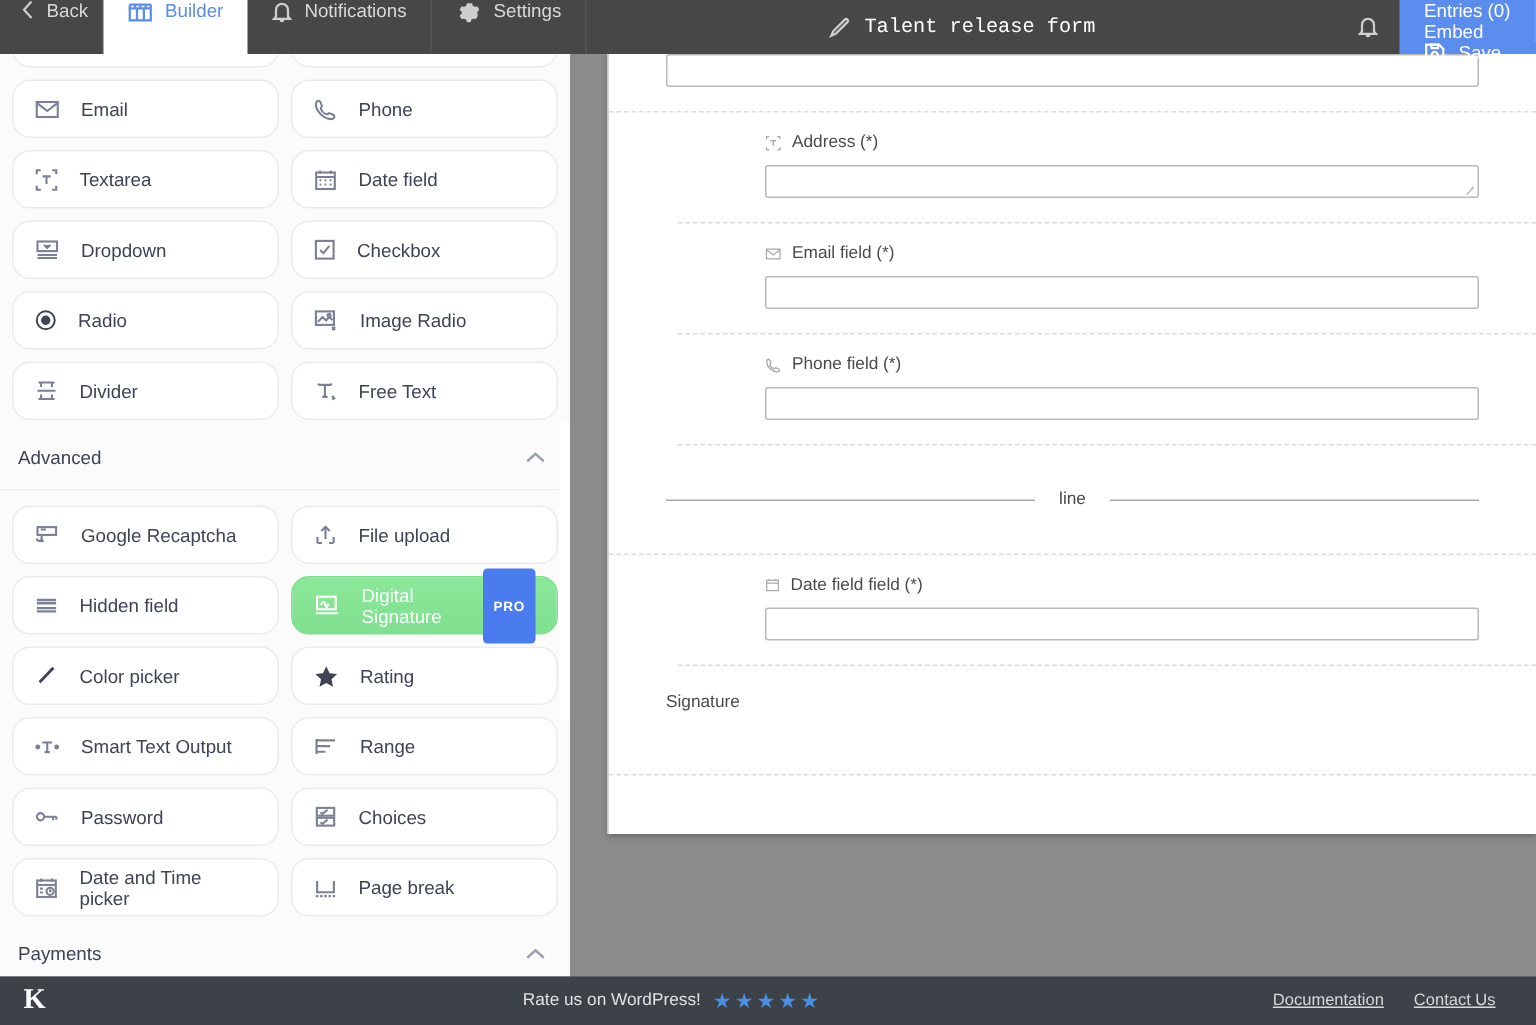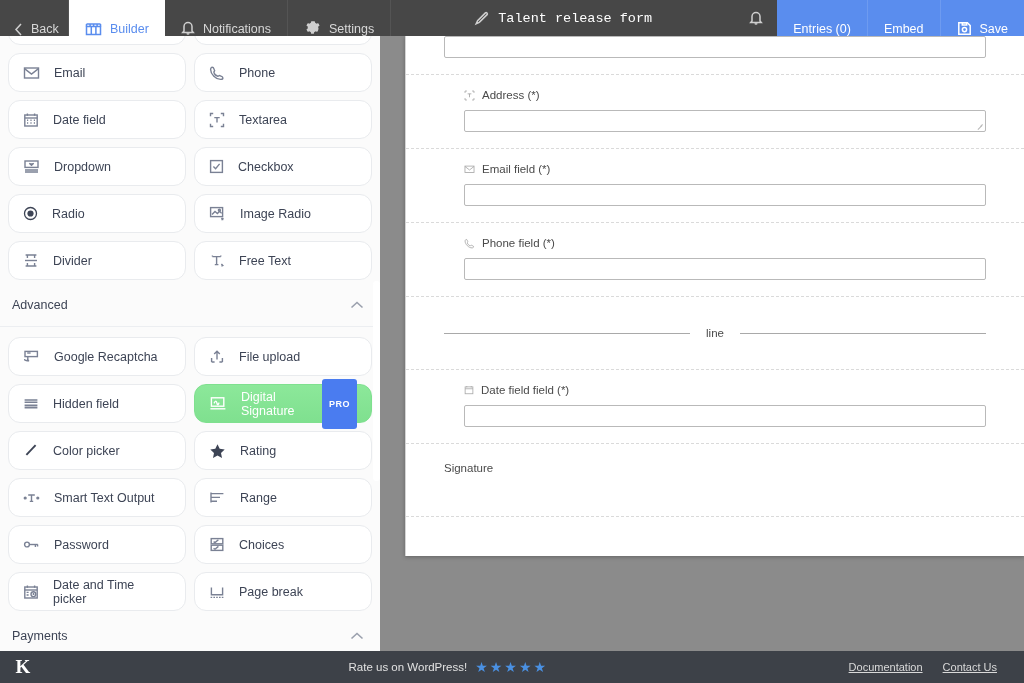--- a/index.html
+++ b/index.html
@@ -13,21 +13,21 @@
 
   
   .header {
     position: absolute; top: 0; left: 0;
     width: 1024px; height: 36px;
     background: #474747;
     display: flex; align-items: stretch;
     z-index: 20;
   }
   .hdr-btn {
-    display: flex; align-items: flex-end; gap: 8px;
+    display: flex; align-items: flex-start; gap: 8px;
     padding: 0 16px;
     color: #d8d8d8; font-size: 12.5px;
     white-space: nowrap;
     border-right: 1px solid #545454;
   }
   .hdr-btn.back { width: 69px; padding: 0 14px; }
   .hdr-btn.active {
     background: #ffffff; color: #5a8dee;
     border-right: none;
   }
@@ -35,21 +35,21 @@
   .ic { display: inline-flex; align-items: center; justify-content: center; }
   .ic svg { display: block; stroke: #cfcfcf; fill: none; stroke-width: 1.5; }
 
   .hdr-title {
     flex: 1; display: flex; align-items: center; justify-content: center;
     gap: 9px; color: #ffffff; font-size: 13.5px; font-family: Liberation Mono, monospace;
   }
   .hdr-bell {
     display: flex; align-items: center; padding: 0 14px;
   }
-  .hdr-right { display: flex; align-items: stretch; background: #5a8dee; }
+  .hdr-right { display: flex; align-items: stretch; background: #5a8dee; flex-direction: column; }
   .hdr-right .hdr-btn {
     color: #ffffff; border-right: 1px solid #6e9bf0; font-size: 12.5px;
   }
   .hdr-right .hdr-btn:last-child { border-right: none; }
   .hdr-right .ic svg { stroke: #ffffff; }
 
   
   .sidebar {
     position: absolute; top: 36px; left: 0;
     width: 380px; height: 615px;
@@ -116,20 +116,21 @@
     position: absolute; top: 0px; left: 25px;
     width: 619px; height: 520px;
     background: #ffffff;
     border-left: 1px solid #d4d4d4;
     box-shadow: 0 1px 4px rgba(0,0,0,.28);
     overflow: hidden;
   }
   .fld {
     border-bottom: 1px dashed #dadada;
     padding: 14px 38px 16px 58px;
+    margin-left: 46px;
   }
   .fld-label {
     display: flex; align-items: center; gap: 7px;
     font-size: 11.5px; color: #4a4a4a;
     margin-bottom: 9px;
   }
   .fld-label .ic svg { stroke: #a8a8a8; stroke-width: 1.3; }
   .fld-input {
     width: 100%; height: 22px;
     border: 1px solid #b9b9b9; border-radius: 2px;
@@ -298,37 +299,37 @@
             <svg width="16" height="16" viewBox="0 0 16 16">
               <path d="M3.2 2.2 c2 0 1.6 2.4 2.4 3.2 .5 .6 -.9 1 -.7 1.9 .4 1.7 2.2 3.5 3.9 3.9 .9 .2 1.3-1.2 1.9-.7 .8 .8 3.2 .4 3.2 2.4 0 .8-1.1 1.5-2.3 1.5 C6.9 14.4 1.6 9.1 1.6 4.5 1.6 3.3 2.4 2.2 3.2 2.2z"></path>
             </svg>
           </span>
           <span>Phone</span>
         </div>
 
         <div class="card">
           <span class="ic">
             <svg width="16" height="16" viewBox="0 0 16 16">
+              <path d="M1.5 4.2 V1.5 H4.2 M11.8 1.5 H14.5 V4.2 M14.5 11.8 V14.5 H11.8 M4.2 14.5 H1.5 V11.8"></path>
+              <path d="M5.3 5.6 h5.4 M8 5.6 v5"></path>
+            </svg>
+          </span>
+          <span>Textarea</span>
+        </div>
+
+        <div class="card">
+          <span class="ic">
+            <svg width="16" height="16" viewBox="0 0 16 16">
               <rect x="1.8" y="3" width="12.4" height="11"></rect>
               <path d="M1.8 6 h12.4"></path>
               <path d="M4.4 1.6 v2.2 M11.6 1.6 v2.2"></path>
               <path d="M4 8.2 h1.2 M7.4 8.2 h1.2 M10.8 8.2 h1.2 M4 11 h1.2 M7.4 11 h1.2 M10.8 11 h1.2"></path>
             </svg>
           </span>
           <span>Date field</span>
-        </div>
-
-        <div class="card">
-          <span class="ic">
-            <svg width="16" height="16" viewBox="0 0 16 16">
-              <path d="M1.5 4.2 V1.5 H4.2 M11.8 1.5 H14.5 V4.2 M14.5 11.8 V14.5 H11.8 M4.2 14.5 H1.5 V11.8"></path>
-              <path d="M5.3 5.6 h5.4 M8 5.6 v5"></path>
-            </svg>
-          </span>
-          <span>Textarea</span>
         </div>
 
         <div class="card">
           <span class="ic">
             <svg width="17" height="15" viewBox="0 0 17 15">
               <rect x="2" y="2" width="13" height="6.4"></rect>
               <polyline points="6.3,4.3 8.5,6.3 10.7,4.3" style="fill:#7a8194"></polyline>
               <path d="M2 11 h13 M2 13 h13"></path>
             </svg>
           </span>

